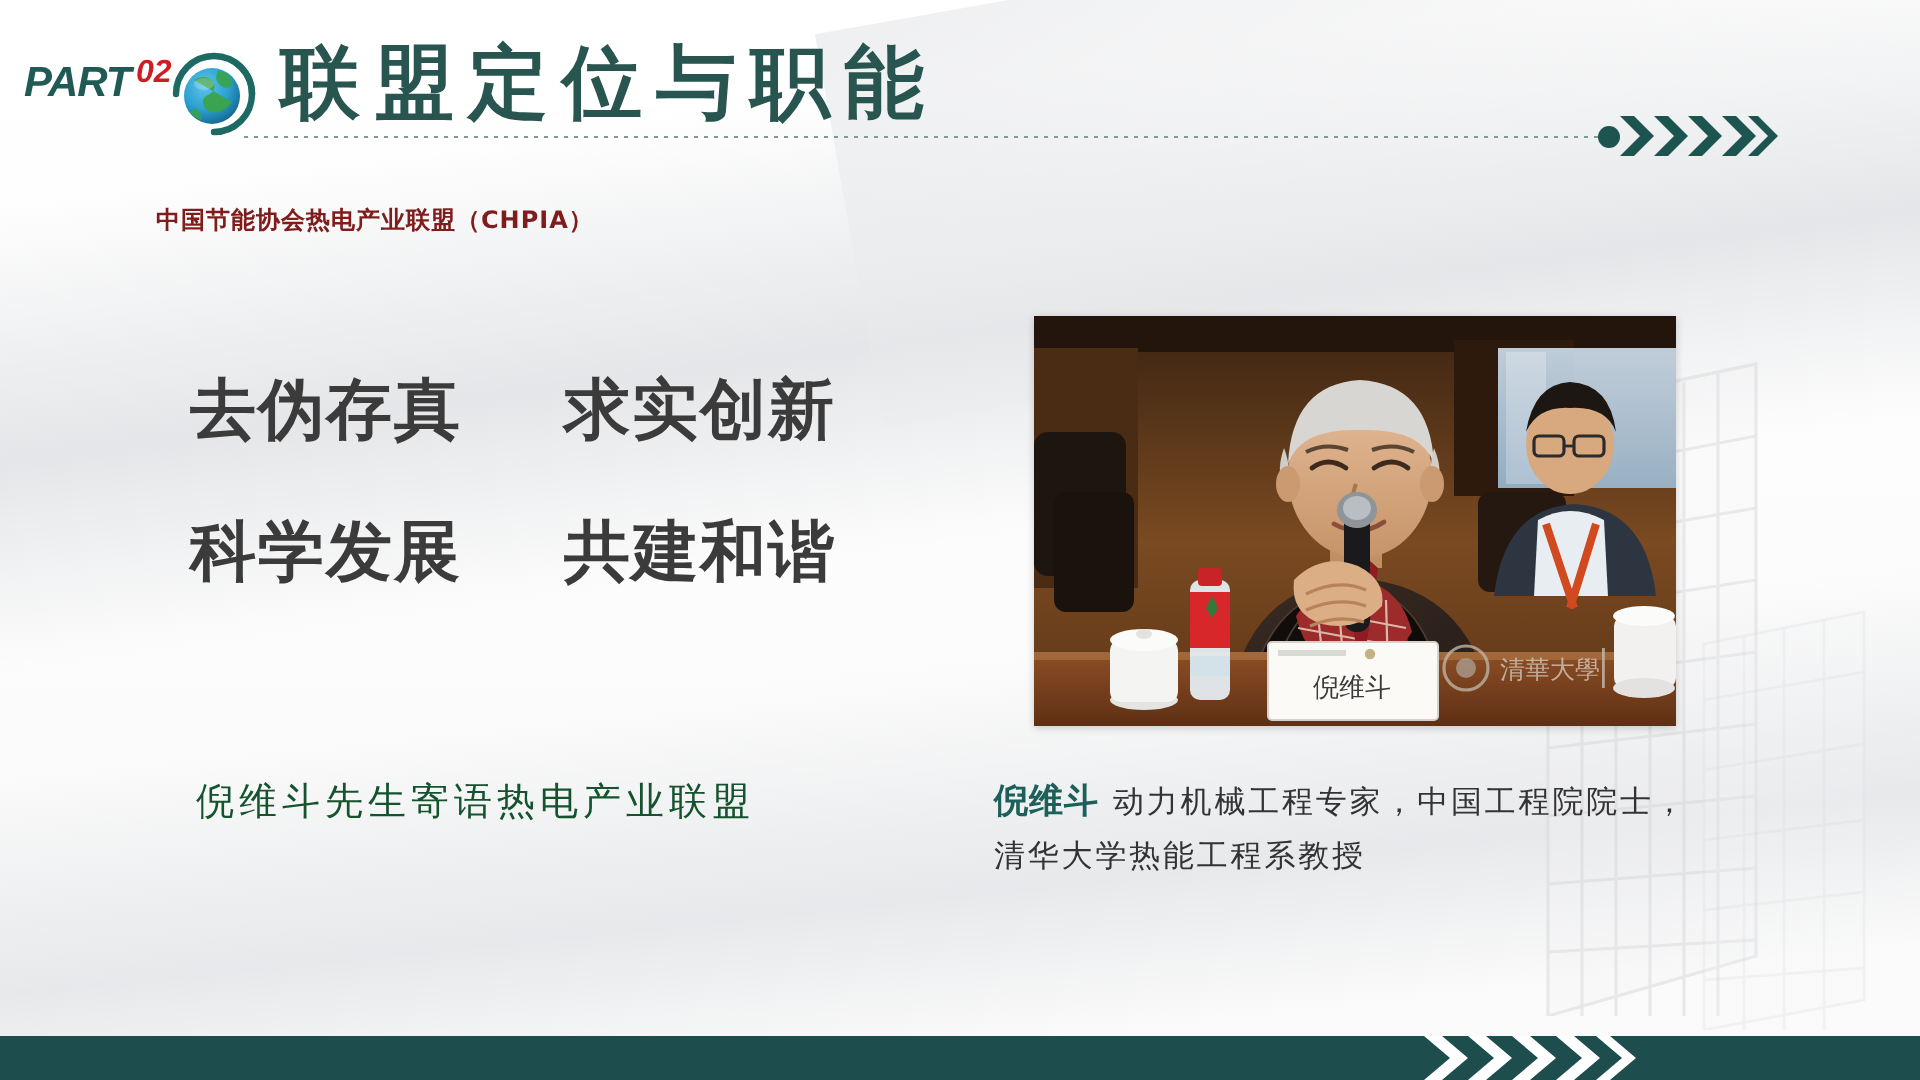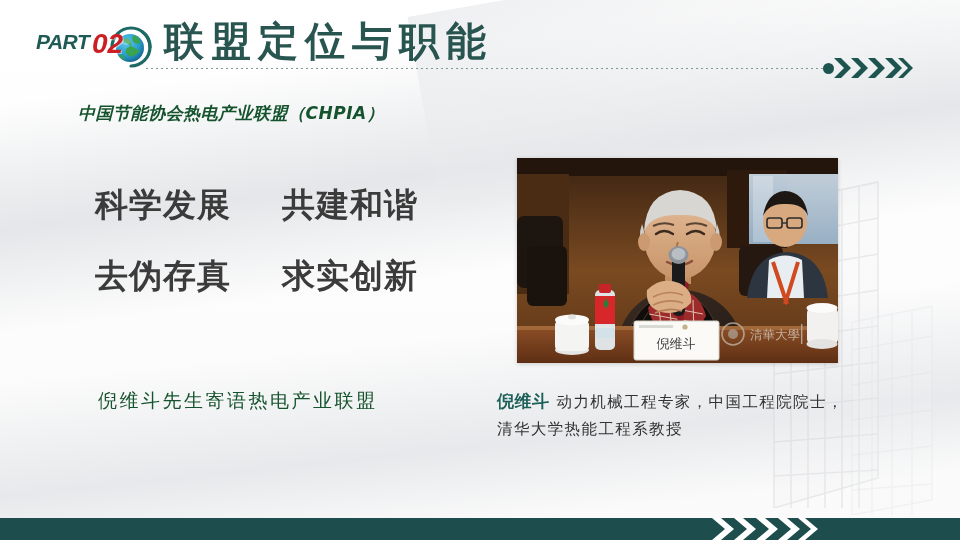--- a/index.html
+++ b/index.html
@@ -74,21 +74,20 @@
     pointer-events: none;
   }
 
   
   .header {
     position: absolute;
     left: 0;
     top: 0;
     width: 884px;
     height: 92px;
-    margin-left: 24px;
   }
   .part-badge {
     position: absolute;
     left: 10px;
     top: 16px;
     width: 128px;
     height: 52px;
   }
   .part-text {
     position: absolute;
@@ -102,21 +101,21 @@
     color: #1f5a55;
     text-shadow: 1px 1px 0 rgba(255,255,255,0.6);
   }
   .part-num {
     position: absolute;
     left: 58px;
     top: 12px;
     font-family: "Liberation Sans", sans-serif;
     font-weight: bold;
     font-style: italic;
-    font-size: 28px;
+    font-size: 16px;
     color: #cc1f23;
     text-shadow: 1px 1px 0 rgba(255,255,255,0.5);
     z-index: 3;
   }
   .globe {
     position: absolute;
     left: 74px;
     top: 8px;
     width: 46px;
     height: 46px;
@@ -157,27 +156,26 @@
     top: 56px;
     width: 80px;
     height: 24px;
   }
 
   
   .subtitle {
     position: absolute;
     left: 78px;
     top: 102px;
-    font-size: 17px;
-    font-weight: bold;
-    color: #14532d;
+    font-size: 12px;
+    font-weight: bold;
+    color: #7f1d1d;
     letter-spacing: 0.5px;
     font-family: "DejaVu Sans", "Liberation Sans", sans-serif;
     white-space: nowrap;
-    font-style: italic;
   }
 
   
   .slogan {
     position: absolute;
     left: 95px;
     top: 183px;
     width: 360px;
   }
   .slogan-line {
@@ -315,28 +313,28 @@
         <path d="M51 2 L61 12 L51 22 L58 22 L68 12 L58 2 Z"></path>
         <path d="M64 2 L74 12 L64 22 L69 22 L79 12 L69 2 Z"></path>
       </g>
     </svg>
   </div>
 
   <div class="subtitle">中国节能协会热电产业联盟（CHPIA）</div>
 
   <div class="slogan">
     <div class="slogan-line">
+      <span>去伪存真</span>
+      <span class="slogan-gap"></span>
+      <span>求实创新</span>
+    </div>
+    <div class="slogan-line">
       <span>科学发展</span>
       <span class="slogan-gap"></span>
       <span>共建和谐</span>
-    </div>
-    <div class="slogan-line">
-      <span>去伪存真</span>
-      <span class="slogan-gap"></span>
-      <span>求实创新</span>
     </div>
   </div>
 
   <div class="slogan-caption">倪维斗先生寄语热电产业联盟</div>
 
   <div class="photo-frame">
     <svg class="photo-svg" viewBox="0 0 321 205" preserveAspectRatio="none">
       <defs>
         <linearGradient id="wallG" x1="0" y1="0" x2="0" y2="1">
           <stop offset="0%" stop-color="#3a2312"></stop>

